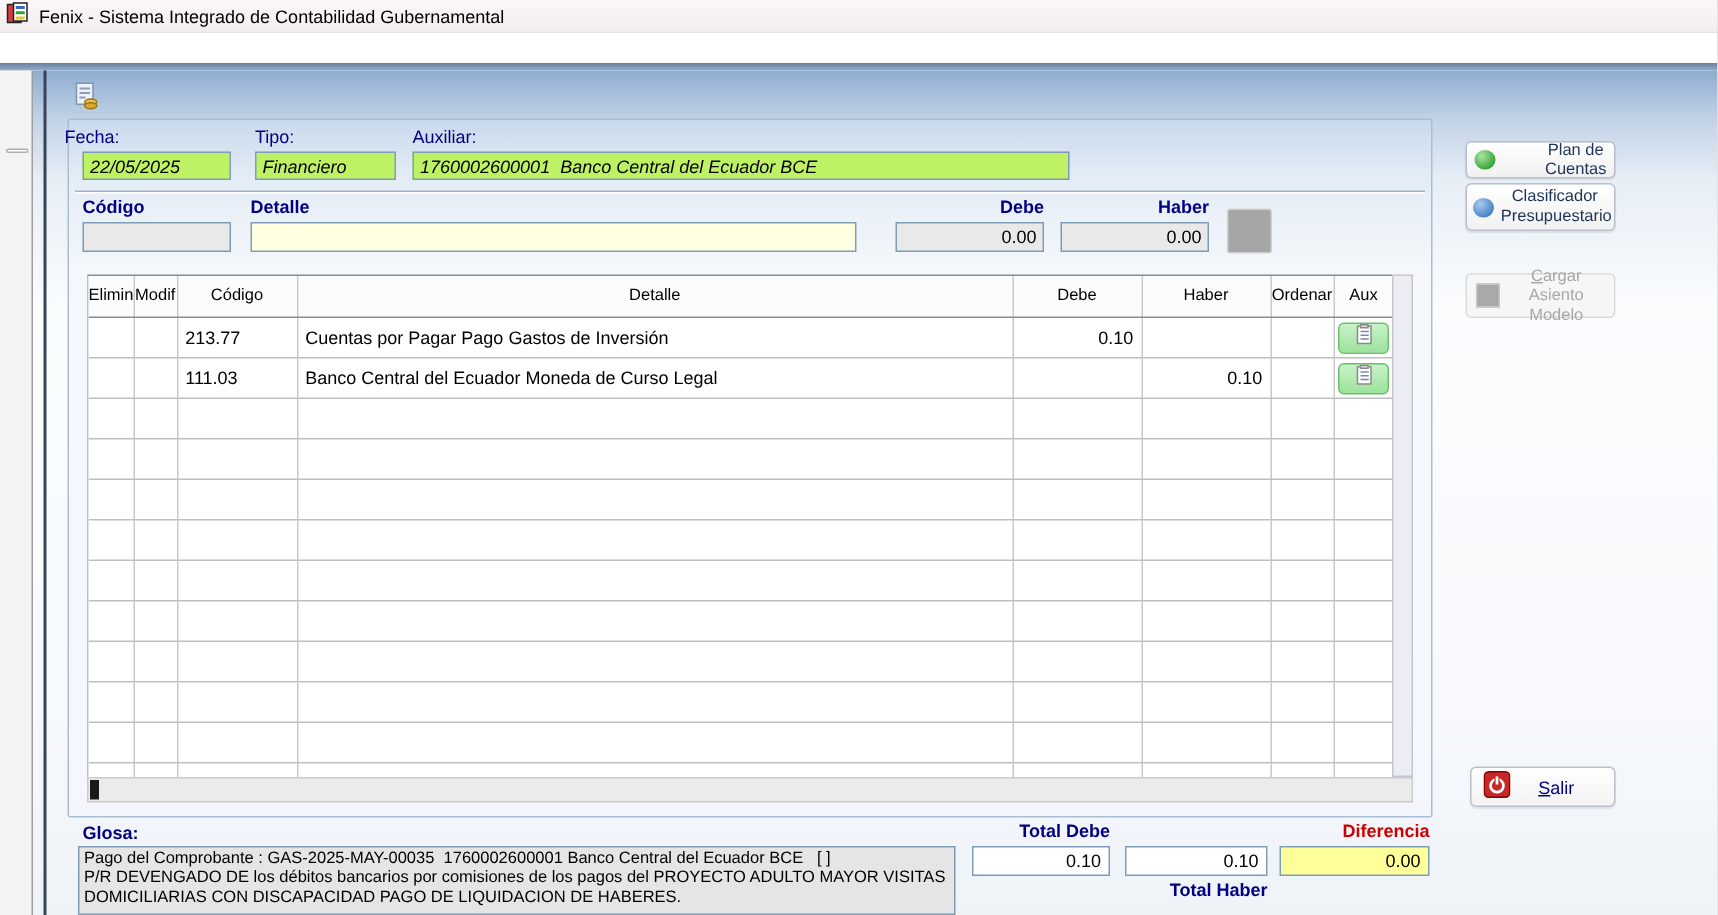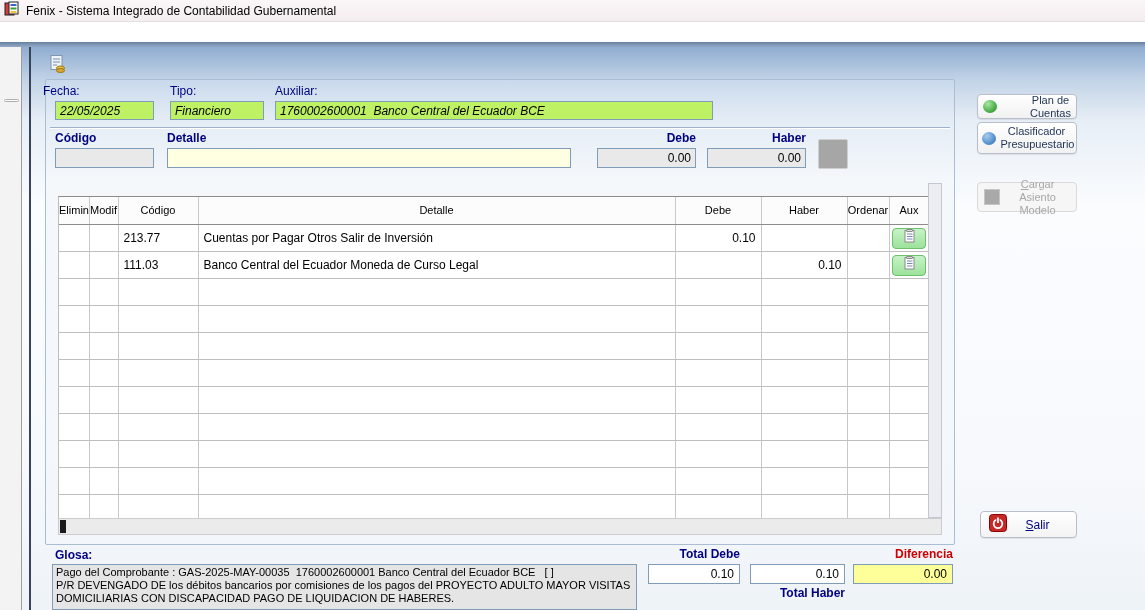--- a/index.html
+++ b/index.html
@@ -50,21 +50,21 @@
   .fld.cyan { background:#bef264;font-style:italic; }
   .fld.gray { background:#e9e9e9; }
   .fld.yellow { background:#ffffe1; }
   .fld.right { text-align:right; }
   .separator { position:absolute; left:50px; top:127px; width:900px; height:2px;
                border-top:1px solid #9fb2ca; border-bottom:1px solid #ffffff; }
   .gray-square-btn { position:absolute; left:818px; top:139px; width:30px; height:30px;
                      background:#a6a6a6; border:1px solid #cfcfcf; border-radius:2px; }
 
   
-  .grid-wrap { position:absolute; left:58px; top:196px; width:870px; height:335px;
+  .grid-wrap { position:absolute; left:58px; top:183px; width:870px; height:335px;
                overflow:hidden; background:#c4b5fd; border-top:1px solid #8c8c8c; border-left:1px solid #bdbdbd; }
   table.grid { border-collapse:collapse; table-layout:fixed; width:870px; background:#fff; }
   table.grid th { font-weight:normal; font-size:11px; color:#000; background:#fcfcfc;
                   border-right:1px solid #c9c9c9; border-bottom:1px solid #8c8c8c;
                   height:27px; text-align:center; overflow:hidden; white-space:nowrap; }
   table.grid td { border-right:1px solid #c9c9c9; border-bottom:1px solid #bfbfbf;
                   height:27px; font-size:12px; color:#000; padding:0 5px;
                   overflow:hidden; white-space:nowrap; background:#fff; }
   table.grid td.num { text-align:right; }
   table.grid td.aux-cell { padding:0; text-align:center; }
@@ -202,21 +202,21 @@
           <th>Haber</th>
           <th>Ordenar</th>
           <th>Aux</th>
         </tr>
       </thead>
       <tbody>
         <tr>
           <td></td>
           <td></td>
           <td>213.77</td>
-          <td>Cuentas por Pagar Otros Salir de Inversión</td>
+          <td>Cuentas por Pagar Pago Gastos de Inversión</td>
           <td class="num">0.10</td>
           <td class="num"></td>
           <td></td>
           <td class="aux-cell">
             <span class="aux-btn"><span><svg width="11" height="14" viewBox="0 0 11 14">
                     <rect x="1" y="1.5" width="9" height="11.5" fill="#fff" stroke="#8a8a8a"></rect>
                     <rect x="3" y="0.5" width="5" height="2" fill="#dcdcdc" stroke="#8a8a8a"></rect>
                     <line x1="3" y1="5" x2="8.5" y2="5" stroke="#7688b8"></line>
                     <line x1="3" y1="7.5" x2="8.5" y2="7.5" stroke="#7688b8"></line>
                     <line x1="3" y1="10" x2="8.5" y2="10" stroke="#7688b8"></line>

